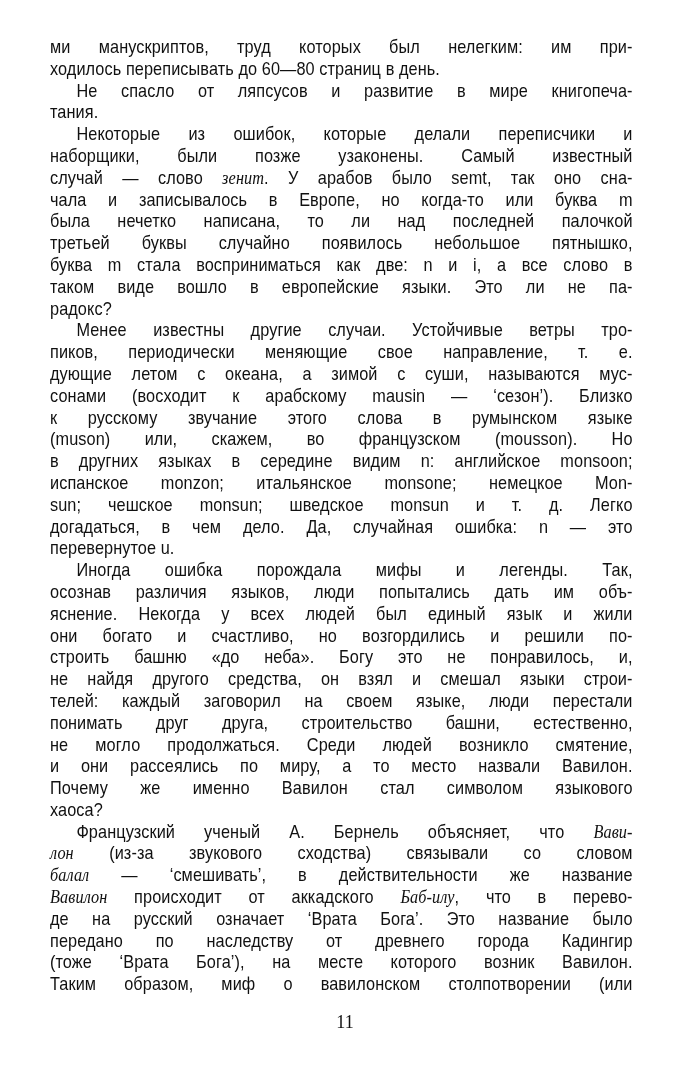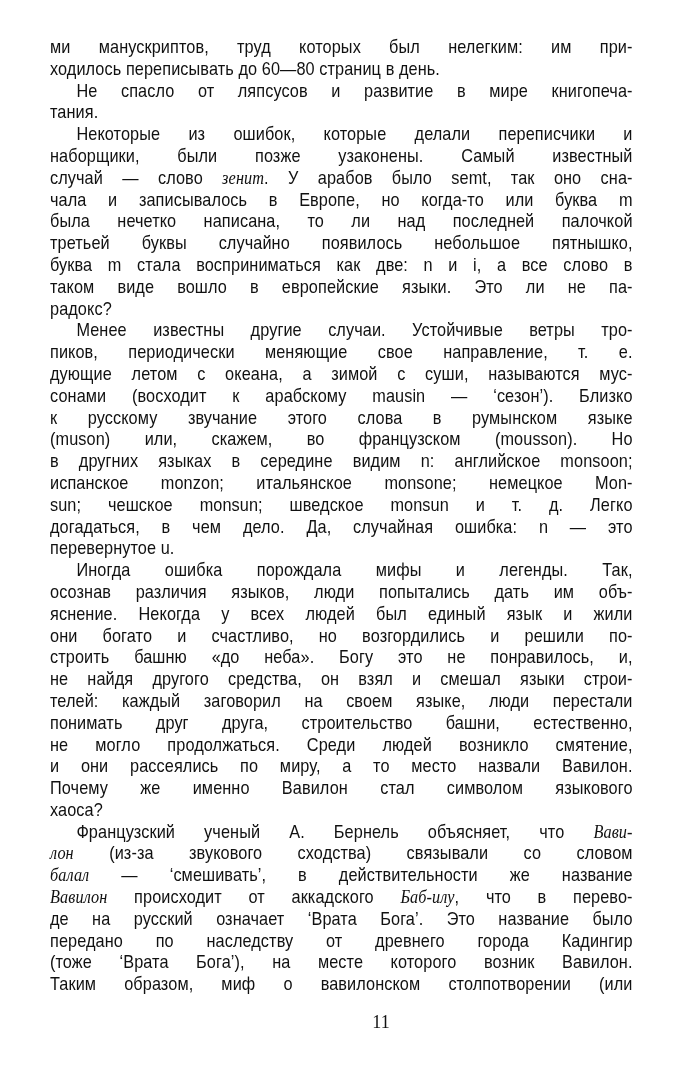--- a/index.html
+++ b/index.html
@@ -54,21 +54,20 @@
     }
     .page-number {
       position: absolute;
       left: 330px;
       top: 1012px;
       width: 30px;
       text-align: center;
       font-size: 18px;
       font-family: "Liberation Serif", serif;
       color: #111111;
-      margin-left: 36px;
     }
   </style>
 </head>
 <body>
 
 <div class="page">
   <div class="text-block" id="text-block">
       <div class="line">ми манускриптов, труд которых был нелегким: им при-</div>
       <div class="line last">ходилось переписывать до 60—80 страниц в день.</div>
       <div class="line indent">Не спасло от ляпсусов и развитие в мире книгопеча-</div>

